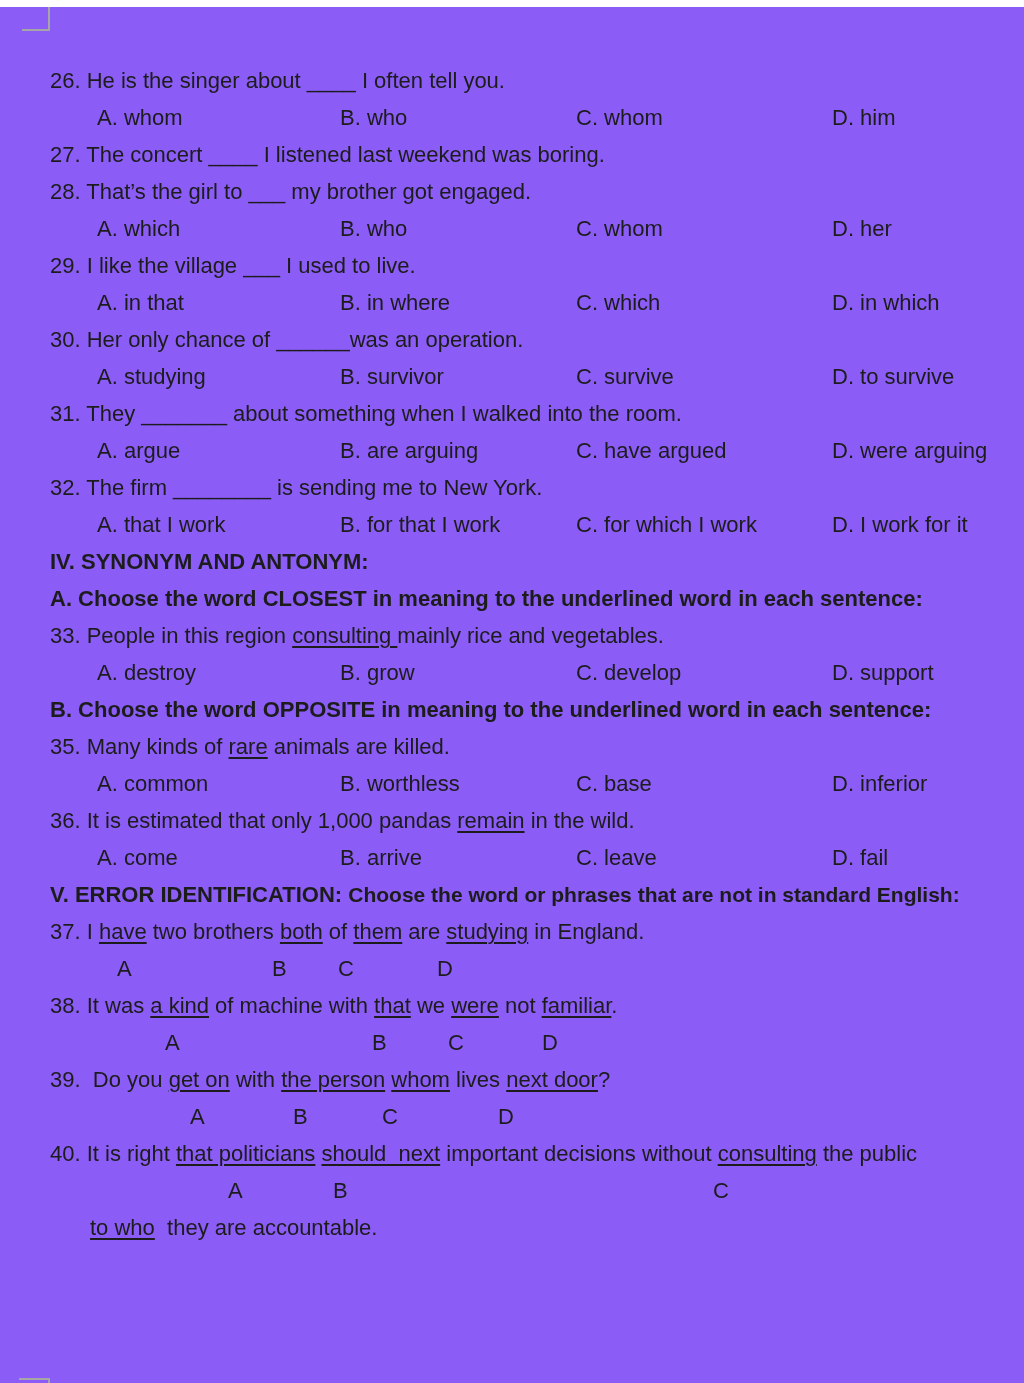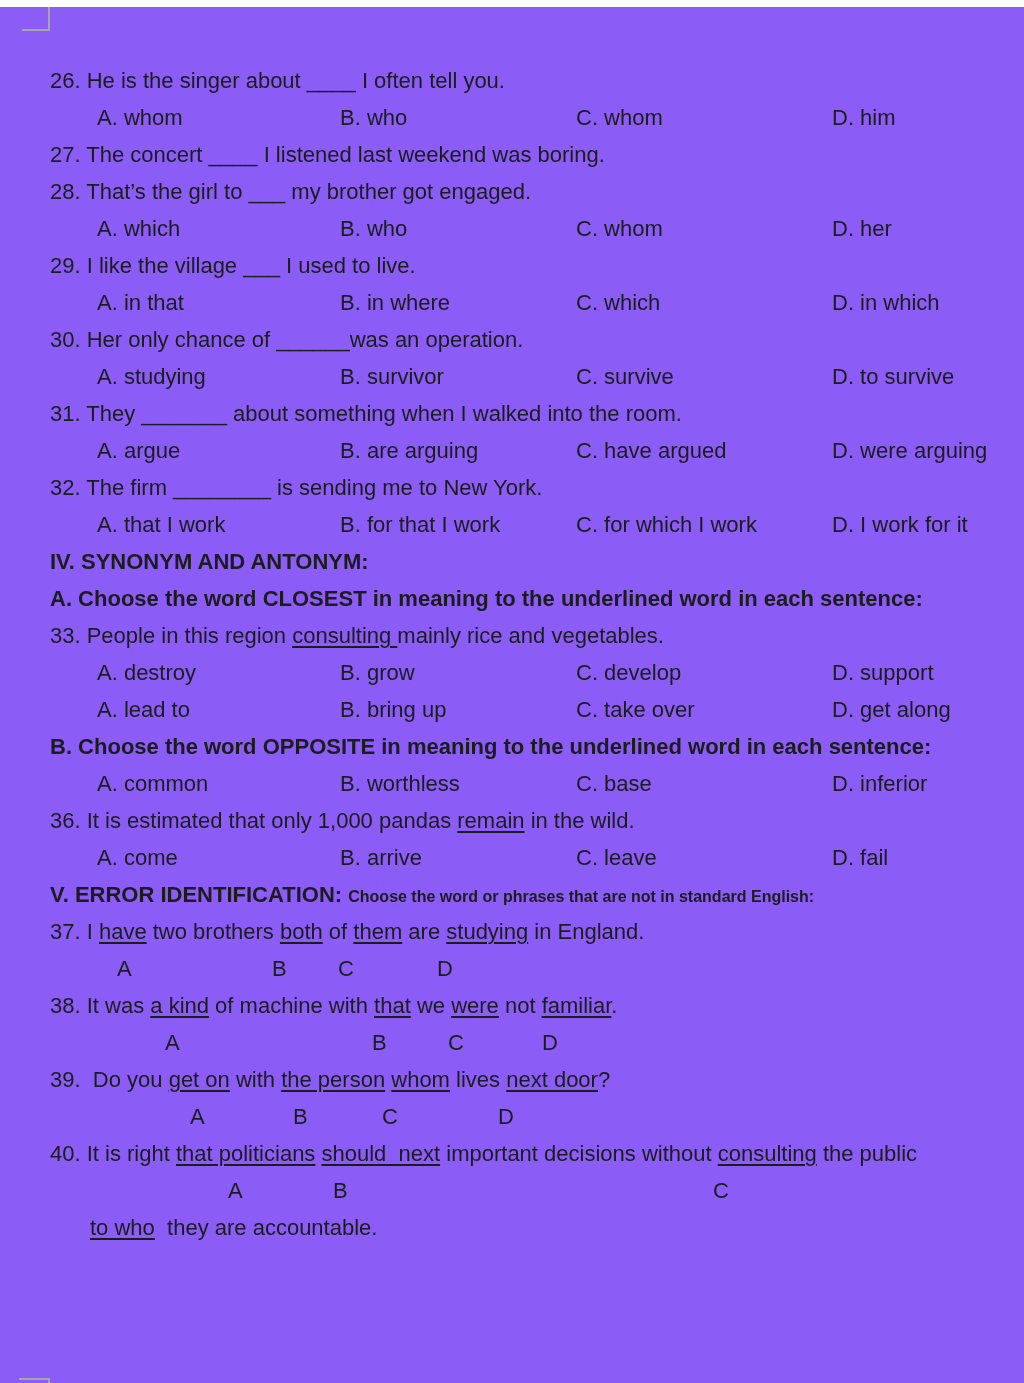--- a/index.html
+++ b/index.html
@@ -20,21 +20,21 @@
     font-size: 22px;
   }
   .line > span { position: absolute; top: 0; }
   .line span { white-space: pre; }
   .u {
     text-decoration: underline;
     text-decoration-thickness: 2px;
     text-underline-offset: 3px;
   }
   .b { font-weight: 700; }
-  .s { font-size: 16px; }
+  .s { font-size: 21px; }
   .corner-top {
     position: absolute; left: 22px; top: 0;
     width: 26px; height: 22px;
     border-right: 2px solid #a6a6a6;
     border-bottom: 2px solid #a6a6a6;
   }
   .corner-bottom {
     position: absolute; left: 19px; top: 1371px;
     width: 29px; height: 12px;
     border-top: 2px solid #a6a6a6;
@@ -113,27 +113,24 @@
       <div class="line">
         <span style="left: 50px;"><span>33. People in this region </span><span class="u">consulting </span><span>mainly rice and vegetables.</span></span>
       </div>
       <div class="line">
         <span style="left: 97px;">A. destroy</span>
         <span style="left: 340px;">B. grow</span>
         <span style="left: 576px;">C. develop</span>
         <span style="left: 832px;">D. support</span>
       </div>
       <div class="line">
-        <span style="left: 97px;">A. lead to</span>
-        <span style="left: 340px;">B. bring up</span>
-        <span style="left: 576px;">C. take over</span>
-        <span style="left: 832px;">D. get along</span>
+        <span style="left: 50px;"><span class="b">B. Choose the word OPPOSITE in meaning to the underlined word in each sentence:</span></span>
       </div>
       <div class="line">
-        <span style="left: 50px;"><span class="b">B. Choose the word OPPOSITE in meaning to the underlined word in each sentence:</span></span>
+        <span style="left: 50px;"><span>35. Many kinds of </span><span class="u">rare</span><span> animals are killed.</span></span>
       </div>
       <div class="line">
         <span style="left: 97px;">A. common</span>
         <span style="left: 340px;">B. worthless</span>
         <span style="left: 576px;">C. base</span>
         <span style="left: 832px;">D. inferior</span>
       </div>
       <div class="line">
         <span style="left: 50px;"><span>36. It is estimated that only 1,000 pandas </span><span class="u">remain</span><span> in the wild.</span></span>
       </div>

